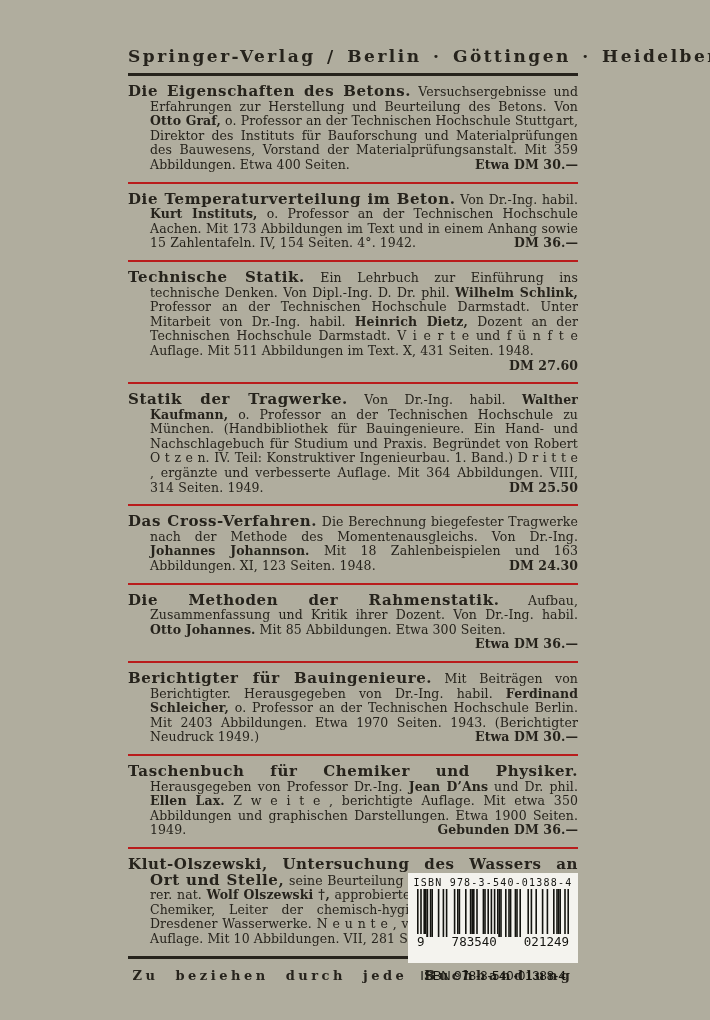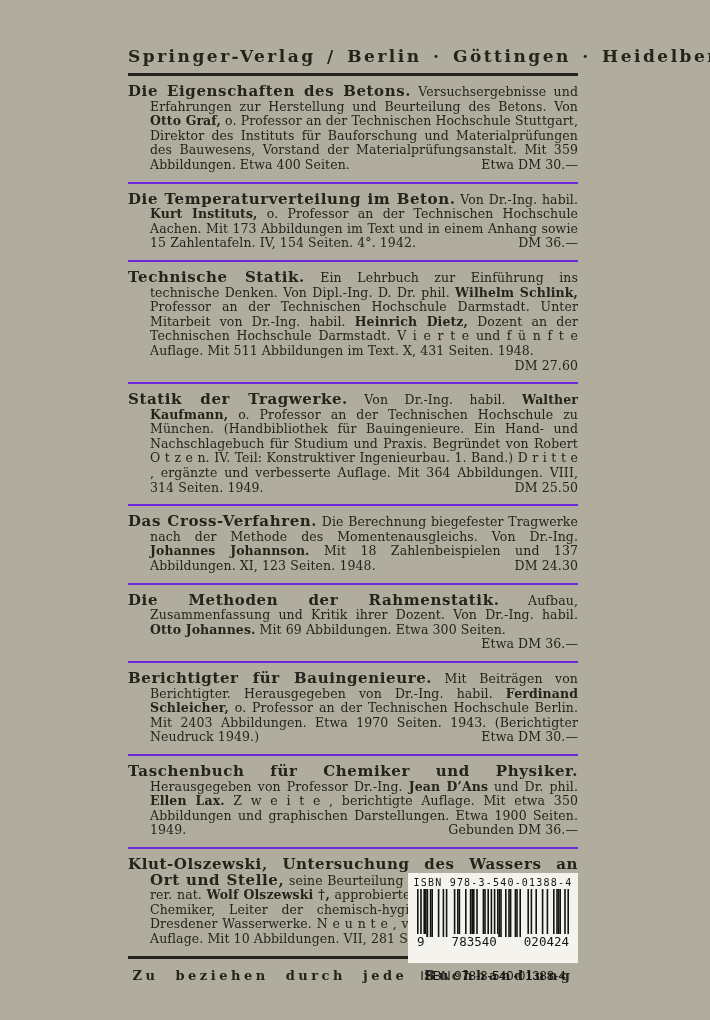--- a/index.html
+++ b/index.html
@@ -15,39 +15,39 @@
   .publisher{
     text-align:center;
     font-weight:bold;
     font-size:17px;
     letter-spacing:2.5px;
     word-spacing:3px;
     white-space:nowrap;
   }
   .header-rule{border-bottom:3px solid #26231c;margin-top:7px;}
 
-  .entry{border-bottom:2px solid #6d28d9;padding:8px 0 9px 0;}
+  .entry{border-bottom:2px solid #b91c1c;padding:8px 0 9px 0;}
   .entry:last-child{border-bottom:3px solid #26231c;}
   .entry p{
     margin:0;
     font-size:12.5px;
     line-height:14.6px;
     text-align:justify;
     padding-left:22px;
     text-indent:-22px;
     letter-spacing:0.1px;
   }
   .entry p::after{content:"";display:block;clear:both;}
   .book-title{
     font-weight:bold;
     font-size:15px;
     letter-spacing:0.6px;
   }
   .seg-bold{font-weight:bold;}
-  .price{float:right;white-space:nowrap;padding-left:10px;}
+  .price{float:right;white-space:nowrap;padding-left:10px;font-weight:bold;}
 
   .footer{
     text-align:center;
     font-weight:bold;
     font-size:13px;
     letter-spacing:3.5px;
     word-spacing:9px;
     margin-top:9px;
     white-space:nowrap;
   }
@@ -107,24 +107,24 @@
         <div class="entry">
           <p><span class="book-title">Die Temperaturverteilung im Beton.</span><span> Von Dr.-Ing. habil. </span><span class="seg-bold">Kurt Instituts,</span><span> o. Professor an der Technischen Hochschule Aachen. Mit 173 Abbildungen im Text und in einem Anhang sowie 15 Zahlentafeln. IV, 154 Seiten. 4°. 1942.</span><span class="price">DM 36.—</span></p>
         </div>
         <div class="entry">
           <p><span class="book-title">Technische Statik.</span><span> Ein Lehrbuch zur Einführung ins technische Denken. Von Dipl.-Ing. D. Dr. phil. </span><span class="seg-bold">Wilhelm Schlink,</span><span> Professor an der Technischen Hochschule Darmstadt. Unter Mitarbeit von Dr.-Ing. habil. </span><span class="seg-bold">Heinrich Dietz,</span><span> Dozent an der Technischen Hochschule Darmstadt. V i e r t e und f ü n f t e Auflage. Mit 511 Abbildungen im Text. X, 431 Seiten. 1948.</span><span class="price">DM 27.60</span></p>
         </div>
         <div class="entry">
           <p><span class="book-title">Statik der Tragwerke.</span><span> Von Dr.-Ing. habil. </span><span class="seg-bold">Walther Kaufmann,</span><span> o. Professor an der Technischen Hochschule zu München. (Handbibliothek für Bauingenieure. Ein Hand- und Nachschlagebuch für Studium und Praxis. Begründet von Robert O t z e n. IV. Teil: Konstruktiver Ingenieurbau. 1. Band.) D r i t t e , ergänzte und verbesserte Auflage. Mit 364 Abbildungen. VIII, 314 Seiten. 1949.</span><span class="price">DM 25.50</span></p>
         </div>
         <div class="entry">
-          <p><span class="book-title">Das Cross-Verfahren.</span><span> Die Berechnung biegefester Tragwerke nach der Methode des Momentenausgleichs. Von Dr.-Ing. </span><span class="seg-bold">Johannes Johannson.</span><span> Mit 18 Zahlenbeispielen und 137 Abbildungen. XI, 123 Seiten. 1948.</span><span class="price">DM 24.30</span></p>
+          <p><span class="book-title">Das Cross-Verfahren.</span><span> Die Berechnung biegefester Tragwerke nach der Methode des Momentenausgleichs. Von Dr.-Ing. </span><span class="seg-bold">Johannes Johannson.</span><span> Mit 18 Zahlenbeispielen und 163 Abbildungen. XI, 123 Seiten. 1948.</span><span class="price">DM 24.30</span></p>
         </div>
         <div class="entry">
-          <p><span class="book-title">Die Methoden der Rahmenstatik.</span><span> Aufbau, Zusammenfassung und Kritik ihrer Dozent. Von Dr.-Ing. habil. </span><span class="seg-bold">Otto Johannes.</span><span> Mit 69 Abbildungen. Etwa 300 Seiten.</span><span class="price">Etwa DM 36.—</span></p>
+          <p><span class="book-title">Die Methoden der Rahmenstatik.</span><span> Aufbau, Zusammenfassung und Kritik ihrer Dozent. Von Dr.-Ing. habil. </span><span class="seg-bold">Otto Johannes.</span><span> Mit 85 Abbildungen. Etwa 300 Seiten.</span><span class="price">Etwa DM 36.—</span></p>
         </div>
         <div class="entry">
           <p><span class="book-title">Berichtigter für Bauingenieure.</span><span> Mit Beiträgen von Berichtigter. Herausgegeben von Dr.-Ing. habil. </span><span class="seg-bold">Ferdinand Schleicher,</span><span> o. Professor an der Technischen Hochschule Berlin. Mit 2403 Abbildungen. Etwa 1970 Seiten. 1943. (Berichtigter Neudruck 1949.)</span><span class="price">Etwa DM 30.—</span></p>
         </div>
         <div class="entry">
           <p><span class="book-title">Taschenbuch für Chemiker und Physiker.</span><span> Herausgegeben von Professor Dr.-Ing. </span><span class="seg-bold">Jean D’Ans</span><span> und Dr. phil. </span><span class="seg-bold">Ellen Lax.</span><span> Z w e i t e , berichtigte Auflage. Mit etwa 350 Abbildungen und graphischen Darstellungen. Etwa 1900 Seiten. 1949.</span><span class="price">Gebunden DM 36.—</span></p>
         </div>
         <div class="entry">
           <p><span class="book-title">Klut-Olszewski, Untersuchung des Wassers an Ort und Stelle,</span><span> seine Beurteilung und Aufbereitung. Von Dr. rer. nat. </span><span class="seg-bold">Wolf Olszewski †,</span><span> approbierter Lebensmittel- und Dipl.-Chemiker, Leiter der chemisch-hygienischen Abteilung der Dresdener Wasserwerke. N e u n t e , vermehrte und verbesserte Auflage. Mit 10 Abbildungen. VII, 281 Seiten. 1945.</span><span class="price">DM 15.—</span></p>
         </div>
@@ -176,19 +176,19 @@
         <rect x="136.00" y="0" width="1.6" height="48" fill="#141410"></rect>
         <rect x="139.20" y="0" width="1.6" height="48" fill="#141410"></rect>
         <rect x="140.80" y="0" width="1.6" height="48" fill="#141410"></rect>
         <rect x="142.40" y="0" width="1.6" height="48" fill="#141410"></rect>
         <rect x="147.20" y="0" width="1.6" height="58" fill="#141410"></rect>
         <rect x="150.40" y="0" width="1.6" height="58" fill="#141410"></rect>
       </svg>
     <div id="bc-digits" class="bc-digits">
         <span>9</span>
         <span>783540</span>
-        <span>020424</span>
+        <span>021249</span>
       </div>
   </div>
 
   <div class="isbn-caption">ISBN 978-3-540-01388-4</div>
 
 </div>
 
 </body></html>

